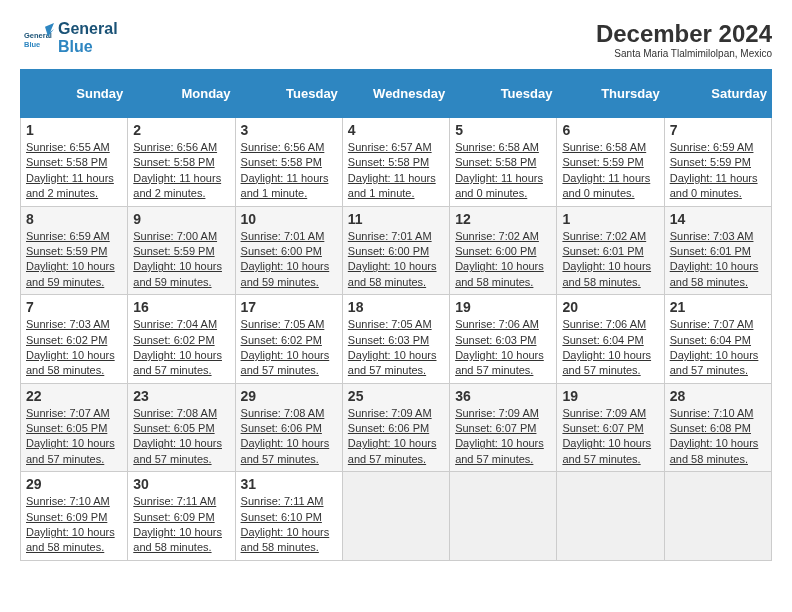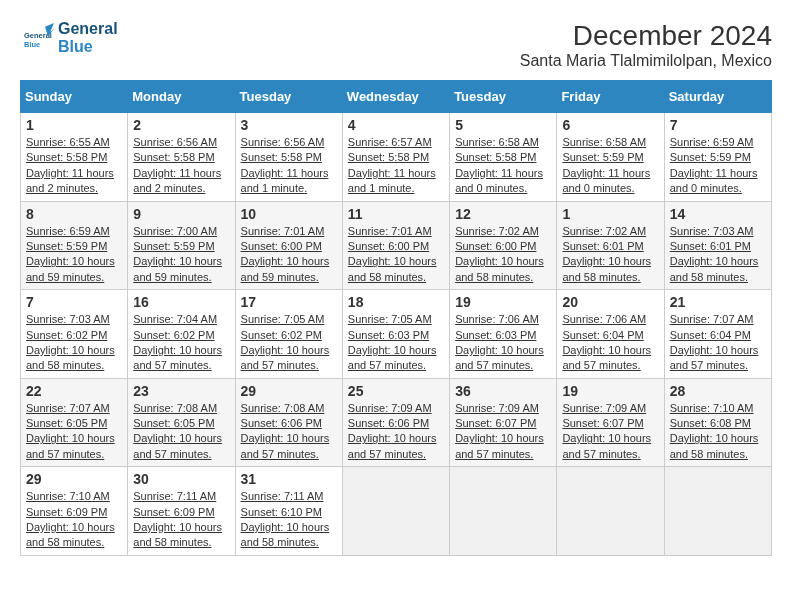--- a/index.html
+++ b/index.html
@@ -22,40 +22,40 @@
     }
     .logo-bird {
       width: 30px;
       height: 30px;
       margin-left: 4px;
     }
     .title-block {
       text-align: right;
     }
     .month-title {
-      font-size: 28px;
-      font-weight: normal;
+      font-size: 24px;
+      font-weight: bold;
       color: #333;
       margin-left: 35px;
     }
     .location-title {
-      font-size: 16px;
+      font-size: 10px;
       color: #333;
       font-weight: normal;
     }
     table {
       width: 100%;
       border-collapse: collapse;
       font-size: 11px;
     }
     thead tr th {
       background-color: #2e86c1;
       color: #fff;
-      padding: 8px 4px;
-      text-align: left;
+      padding: 16px 4px;
+      text-align: right;
       font-size: 13px;
       font-weight: bold;
       border: 1px solid #2e86c1;
     }
     tbody tr td {
       border: 1px solid #ccc;
       padding: 4px 5px;
       vertical-align: top;
       width: 107px;
       min-height: 80px;
@@ -104,21 +104,21 @@
   </div>
 
   <table>
     <thead>
       <tr>
         <th>Sunday</th>
         <th>Monday</th>
         <th>Tuesday</th>
         <th>Wednesday</th>
         <th>Tuesday</th>
-        <th>Friday</th>
+        <th>Thursday</th>
         <th>Saturday</th>
       </tr>
     </thead>
     <tbody id="calendar-body">
     <tr>
           <td>
             <span class="day-number">1</span>
             <div class="day-info">Sunrise: 6:55 AM<br>Sunset: 5:58 PM<br>Daylight: 11 hours and 2 minutes.</div>
           </td>
           <td>

